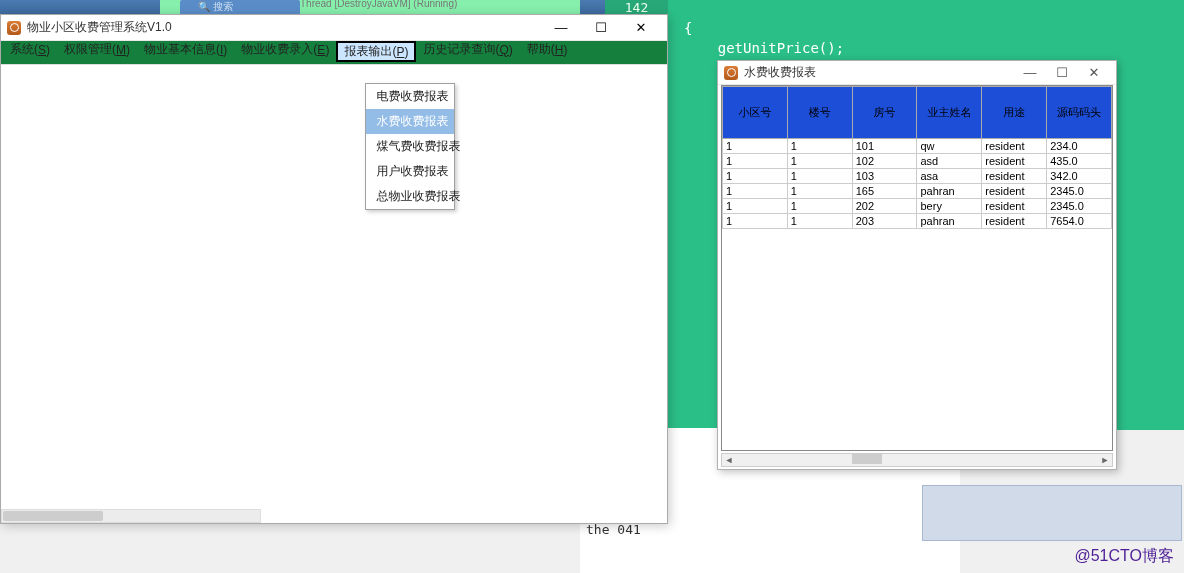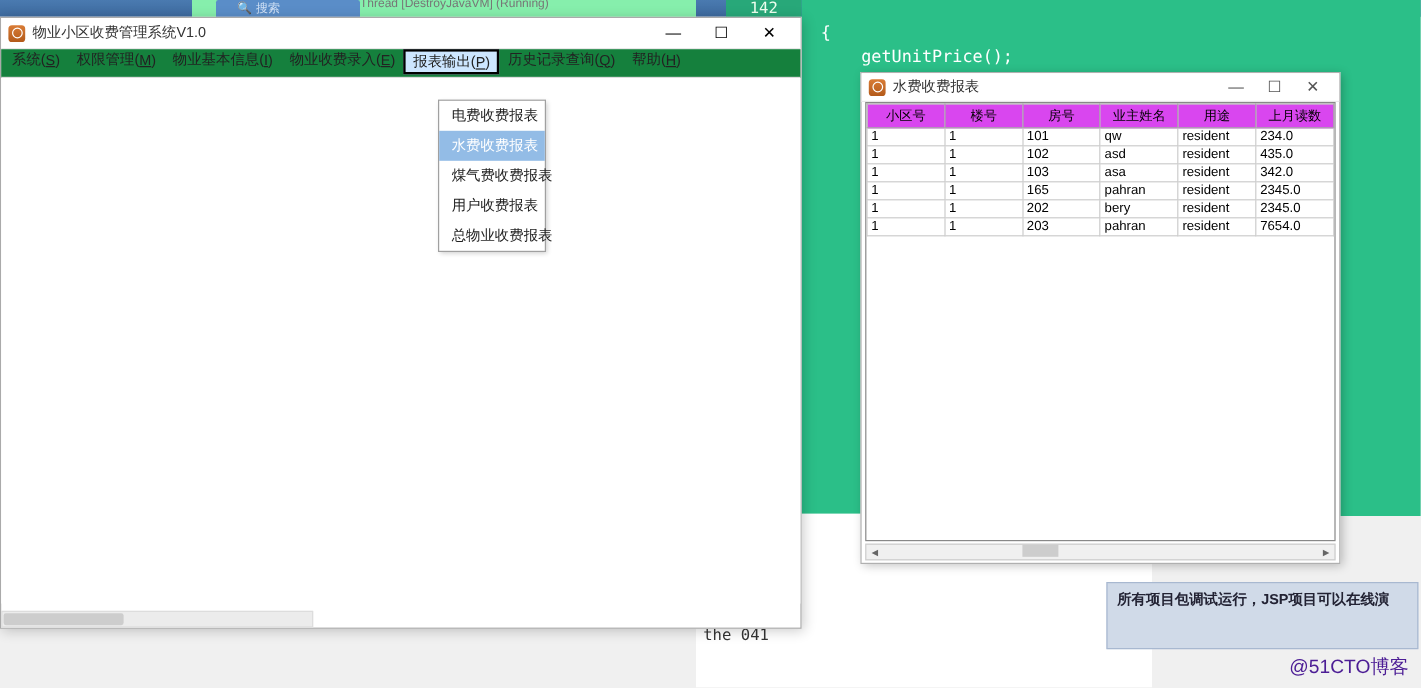--- a/index.html
+++ b/index.html
@@ -36,21 +36,21 @@
     .main-body { position: absolute; top: 50px; bottom: 20px; left: 0; right: 0; background: #fff; }
     .main-scroll { position: absolute; bottom: 0; left: 0; width: 260px; height: 14px; background: #ececec; border:1px solid #ddd;}
     .main-scroll .thumb{position:absolute;left:1px;width:100px;height:10px;top:1px;background:#cdcdcd;border-radius:2px;}
 
     
     .report-win { position: absolute; top: 60px; left: 717px; width: 400px; height: 410px; background: #fff; border: 1px solid #b0b0b0; box-shadow: 2px 2px 8px rgba(0,0,0,0.25); z-index: 10; }
     .report-win .titlebar { height: 24px; font-size: 12px; }
     .report-win .winbtn { width: 32px; height: 22px; color:#555;}
     .report-body { position: absolute; top: 24px; bottom: 18px; left: 3px; right: 3px; border: 1px solid #888; overflow:hidden;}
     table.report { width: 100%; border-collapse: collapse; font-size: 11px; table-layout: fixed; }
-    table.report th { background: #d946ef; border: 1px solid #aaa; padding: 2px 3px; font-weight: normal; text-align: center; height: 20px;}
+    table.report th { background: #1d4ed8; border: 1px solid #aaa; padding: 18px 3px; font-weight: normal; text-align: center; height: 20px;}
     table.report td { border: 1px solid #ccc; padding: 1px 3px; height: 14px; white-space: nowrap; overflow: hidden;}
     .hscroll { position: absolute; bottom: 2px; left: 3px; right: 3px; height: 14px; background: #f0f0f0; border: 1px solid #ccc; display:flex; align-items:center;}
     .hscroll .arr{width:14px;height:12px;display:flex;align-items:center;justify-content:center;color:#666;font-size:9px;}
     .hscroll .track{flex:1;position:relative;height:12px;}
     .hscroll .thumb{position:absolute;left:32%;width:30px;height:10px;top:0;background:#cdcdcd;}
 
     
     .promo { position: absolute; bottom: 32px; right: 2px; width: 260px; height: 56px; background: #d0dae8; border: 1px solid #a8b8d0; padding: 5px 8px; font-size: 12px; line-height: 16px; color: #223; z-index: 3; font-weight:bold;}
     .watermark { position: absolute; bottom: 6px; right: 10px; color: #4c1d95; font-size: 16px; z-index: 2; }
   </style>
@@ -130,21 +130,21 @@
   </div>
   <div class="report-body">
     <table class="report">
       <thead>
           <tr id="rpthead">
             <th>小区号</th>
             <th>楼号</th>
             <th>房号</th>
             <th>业主姓名</th>
             <th>用途</th>
-            <th>上月读数</th>
+            <th>源码码头</th>
           </tr>
         </thead>
       <tbody id="rptbody">
           <tr>
             <td>1</td>
             <td>1</td>
             <td>101</td>
             <td>qw</td>
             <td>resident</td>
             <td>234.0</td>
@@ -195,15 +195,14 @@
   <div class="hscroll">
     <div class="arr">◄</div>
     <div class="track">
         <div class="thumb"></div>
       </div>
     <div class="arr">►</div>
   </div>
 </div>
 
 <div class="promo">
-  <div>所有项目包调试运行，JSP项目可以在线演</div>
 </div>
 <div class="watermark">@51CTO博客</div>
 
 </body></html>

